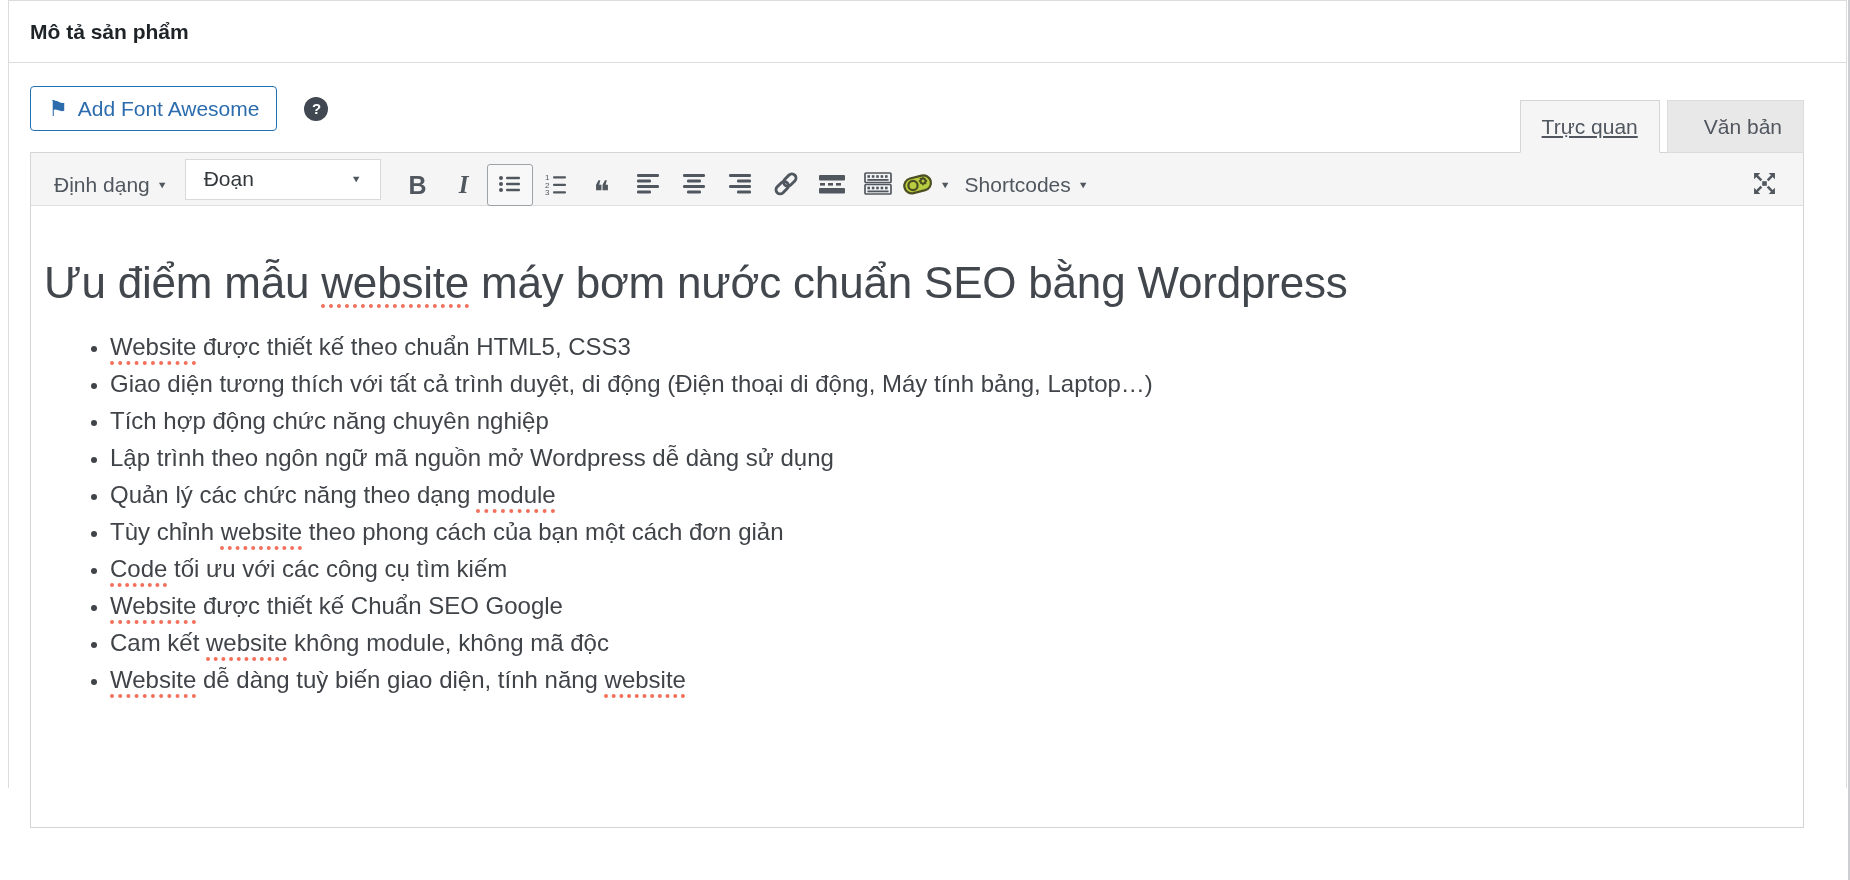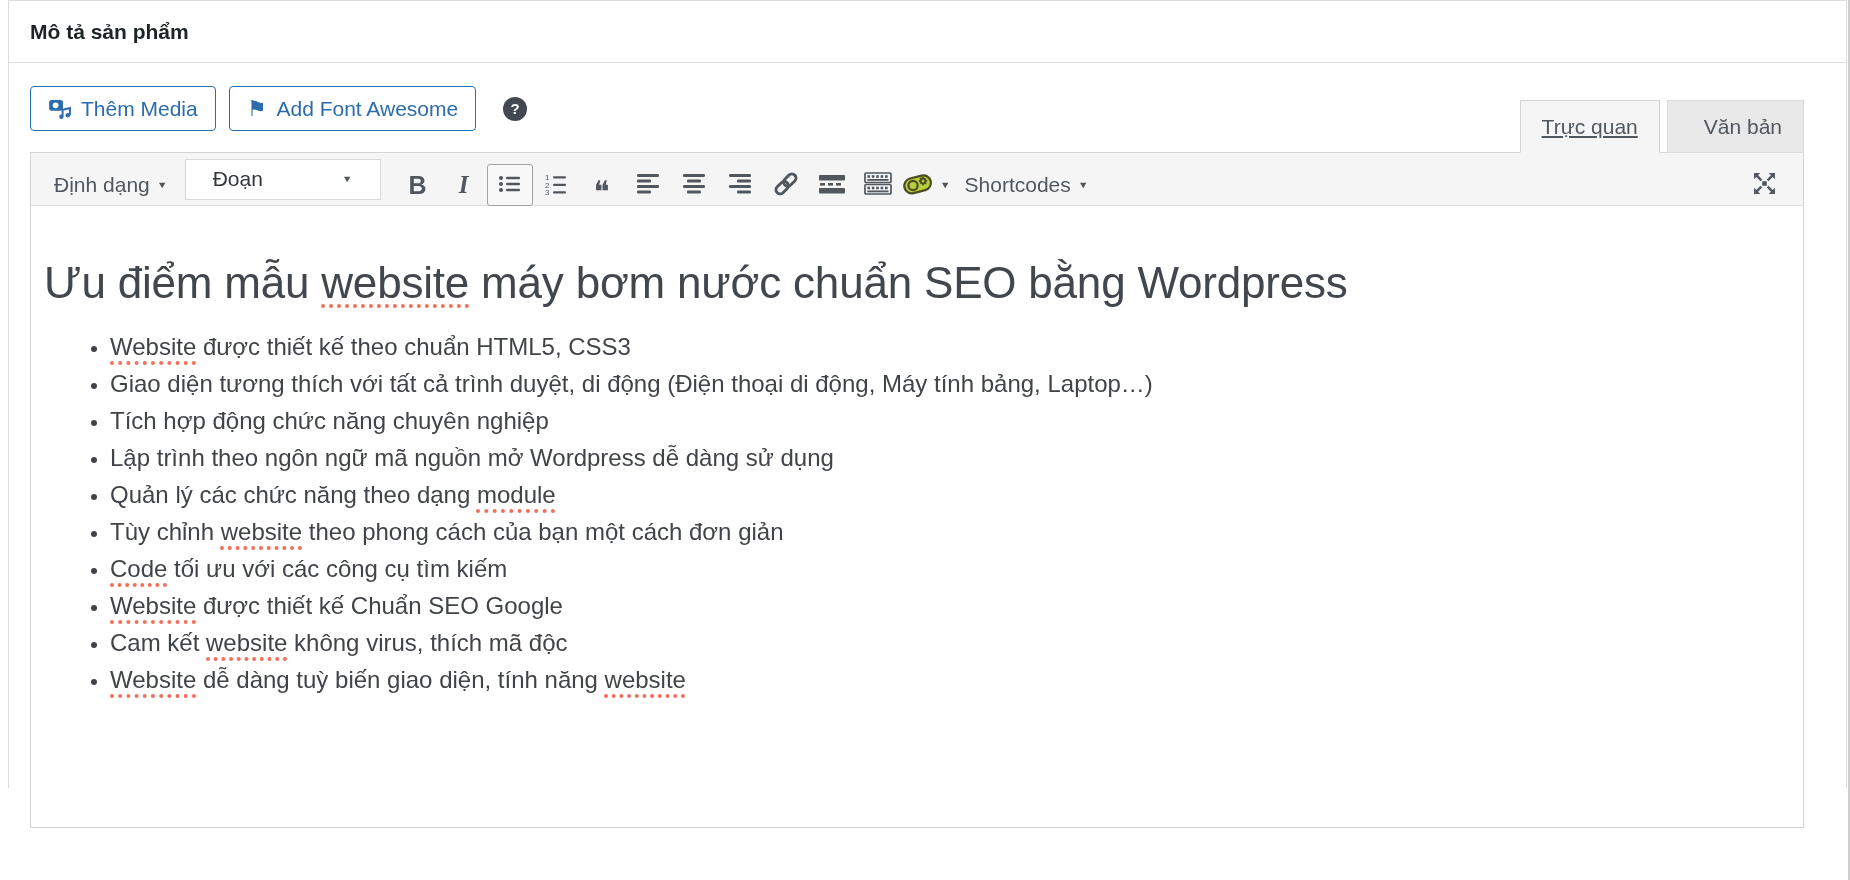--- a/index.html
+++ b/index.html
@@ -30,21 +30,21 @@
 
   
   .wp-editor-container { border:1px solid #d5d5d5; margin-right:21px; background:#fff; height:676px; }
   .mce-toolbar { height:53px; background:#f5f5f6; border-bottom:1px solid #dedede; display:flex; align-items:center; padding:0 10px; }
   .tbtn { height:42px; min-width:46px; display:inline-flex; align-items:center; justify-content:center; gap:7px;
     background:transparent; border:1px solid transparent; border-radius:3px; color:#50575e; cursor:pointer; font-family:inherit;margin-top:12px; }
   .tbtn.active-state { border:1px solid #9ea3a8; background:#f8f8f9; }
   .menu-btn { padding:0 12px; font-size:21px; color:#50575e; }
   .caret { font-size:11px; color:#50575e; line-height:1; transform:scaleY(.85); }
   .para-select { width:196px; height:41px; background:#fff; border:1px solid #d9d9d9; display:inline-flex; align-items:center;
-    justify-content:space-between; padding:0 27px; margin:0 14px 0 4px; font-size:21px; color:#32373c; cursor:pointer; font-family:inherit; }
+    justify-content:space-between; padding:0 18px; margin:0 14px 0 4px; font-size:21px; color:#32373c; cursor:pointer; font-family:inherit; }
   .glyph-b { font-size:25px; font-weight:700; }
   .glyph-i { font-size:25px; font-style:italic; font-weight:600; font-family:"Liberation Serif","DejaVu Serif",serif; }
   .glyph-quote { font-size:30px; line-height:0.5; padding-top:12px; }
   .spacer { margin-left:auto; }
   .fullscreen-btn { margin-right:6px; }
 
   
   .mce-content { padding:10px 13px 40px 13px; cursor:text; }
   .content-heading { margin:42px 0 20px 0; font-size:44px; font-weight:400; color:#42464d; letter-spacing:-0.2px; }
   .content-bullets { margin:0; padding-left:66px; font-size:24px; line-height:37px; color:#404449; }
@@ -59,32 +59,20 @@
   <div class="postbox">
 
     <div class="postbox-header">
       <span class="postbox-title">Mô tả sản phẩm</span>
     </div>
 
     <div class="postbox-body">
 
       <div class="editor-tools">
         <div class="media-buttons">
-          <button class="btn-media">
-            <span>
-              <svg width="23" height="23" viewBox="0 0 20 20" fill="#2c6cad">
-                <rect x="1" y="2.5" width="12" height="9.5" rx="2"></rect>
-                <circle cx="6.6" cy="7.2" r="2.5" fill="#fff"></circle>
-                <circle cx="11.6" cy="17.2" r="1.9"></circle>
-                <circle cx="17.2" cy="15.9" r="1.9"></circle>
-                <path d="M12.7 17.2 v-6.1 l6.4-1.5 v6.3" fill="none" stroke="#2c6cad" stroke-width="1.7"></path>
-              </svg>
-            </span>
-            <span>Thêm Media</span>
-          </button>
           <button class="btn-media">
             <span class="flag-glyph">⚑</span>
             <span>Add Font Awesome</span>
           </button>
           <span class="help-badge">?</span>
         </div>
 
         <div class="editor-tabs">
           <button class="tab active">Trực quan</button>
           <button class="tab inactive">Văn bản</button>
@@ -265,21 +253,21 @@
           <h1 class="content-heading"><span>Ưu điểm mẫu </span><span class="sp">website</span><span> máy bơm nước chuẩn SEO bằng Wordpress</span></h1>
           <ul class="content-bullets">
               <li><span class="sp">Website</span><span> được thiết kế theo chuẩn HTML5, CSS3</span></li>
               <li><span>Giao diện tương thích với tất cả trình duyệt, di động (Điện thoại di động, Máy tính bảng, Laptop…)</span></li>
               <li><span>Tích hợp động chức năng chuyên nghiệp</span></li>
               <li><span>Lập trình theo ngôn ngữ mã nguồn mở Wordpress dễ dàng sử dụng</span></li>
               <li><span>Quản lý các chức năng theo dạng </span><span class="sp">module</span></li>
               <li><span>Tùy chỉnh </span><span class="sp">website</span><span> theo phong cách của bạn một cách đơn giản</span></li>
               <li><span class="sp">Code</span><span> tối ưu với các công cụ tìm kiếm</span></li>
               <li><span class="sp">Website</span><span> được thiết kế Chuẩn SEO Google</span></li>
-              <li><span>Cam kết </span><span class="sp">website</span><span> không virus, thích mã độc</span></li>
+              <li><span>Cam kết </span><span class="sp">website</span><span> không module, không mã độc</span></li>
               <li><span class="sp">Website</span><span> dễ dàng tuỳ biến giao diện, tính năng </span><span class="sp">website</span></li>
             </ul>
         </div>
 
       </div>
     </div>
   </div>
 </div>
 
 </body></html>

